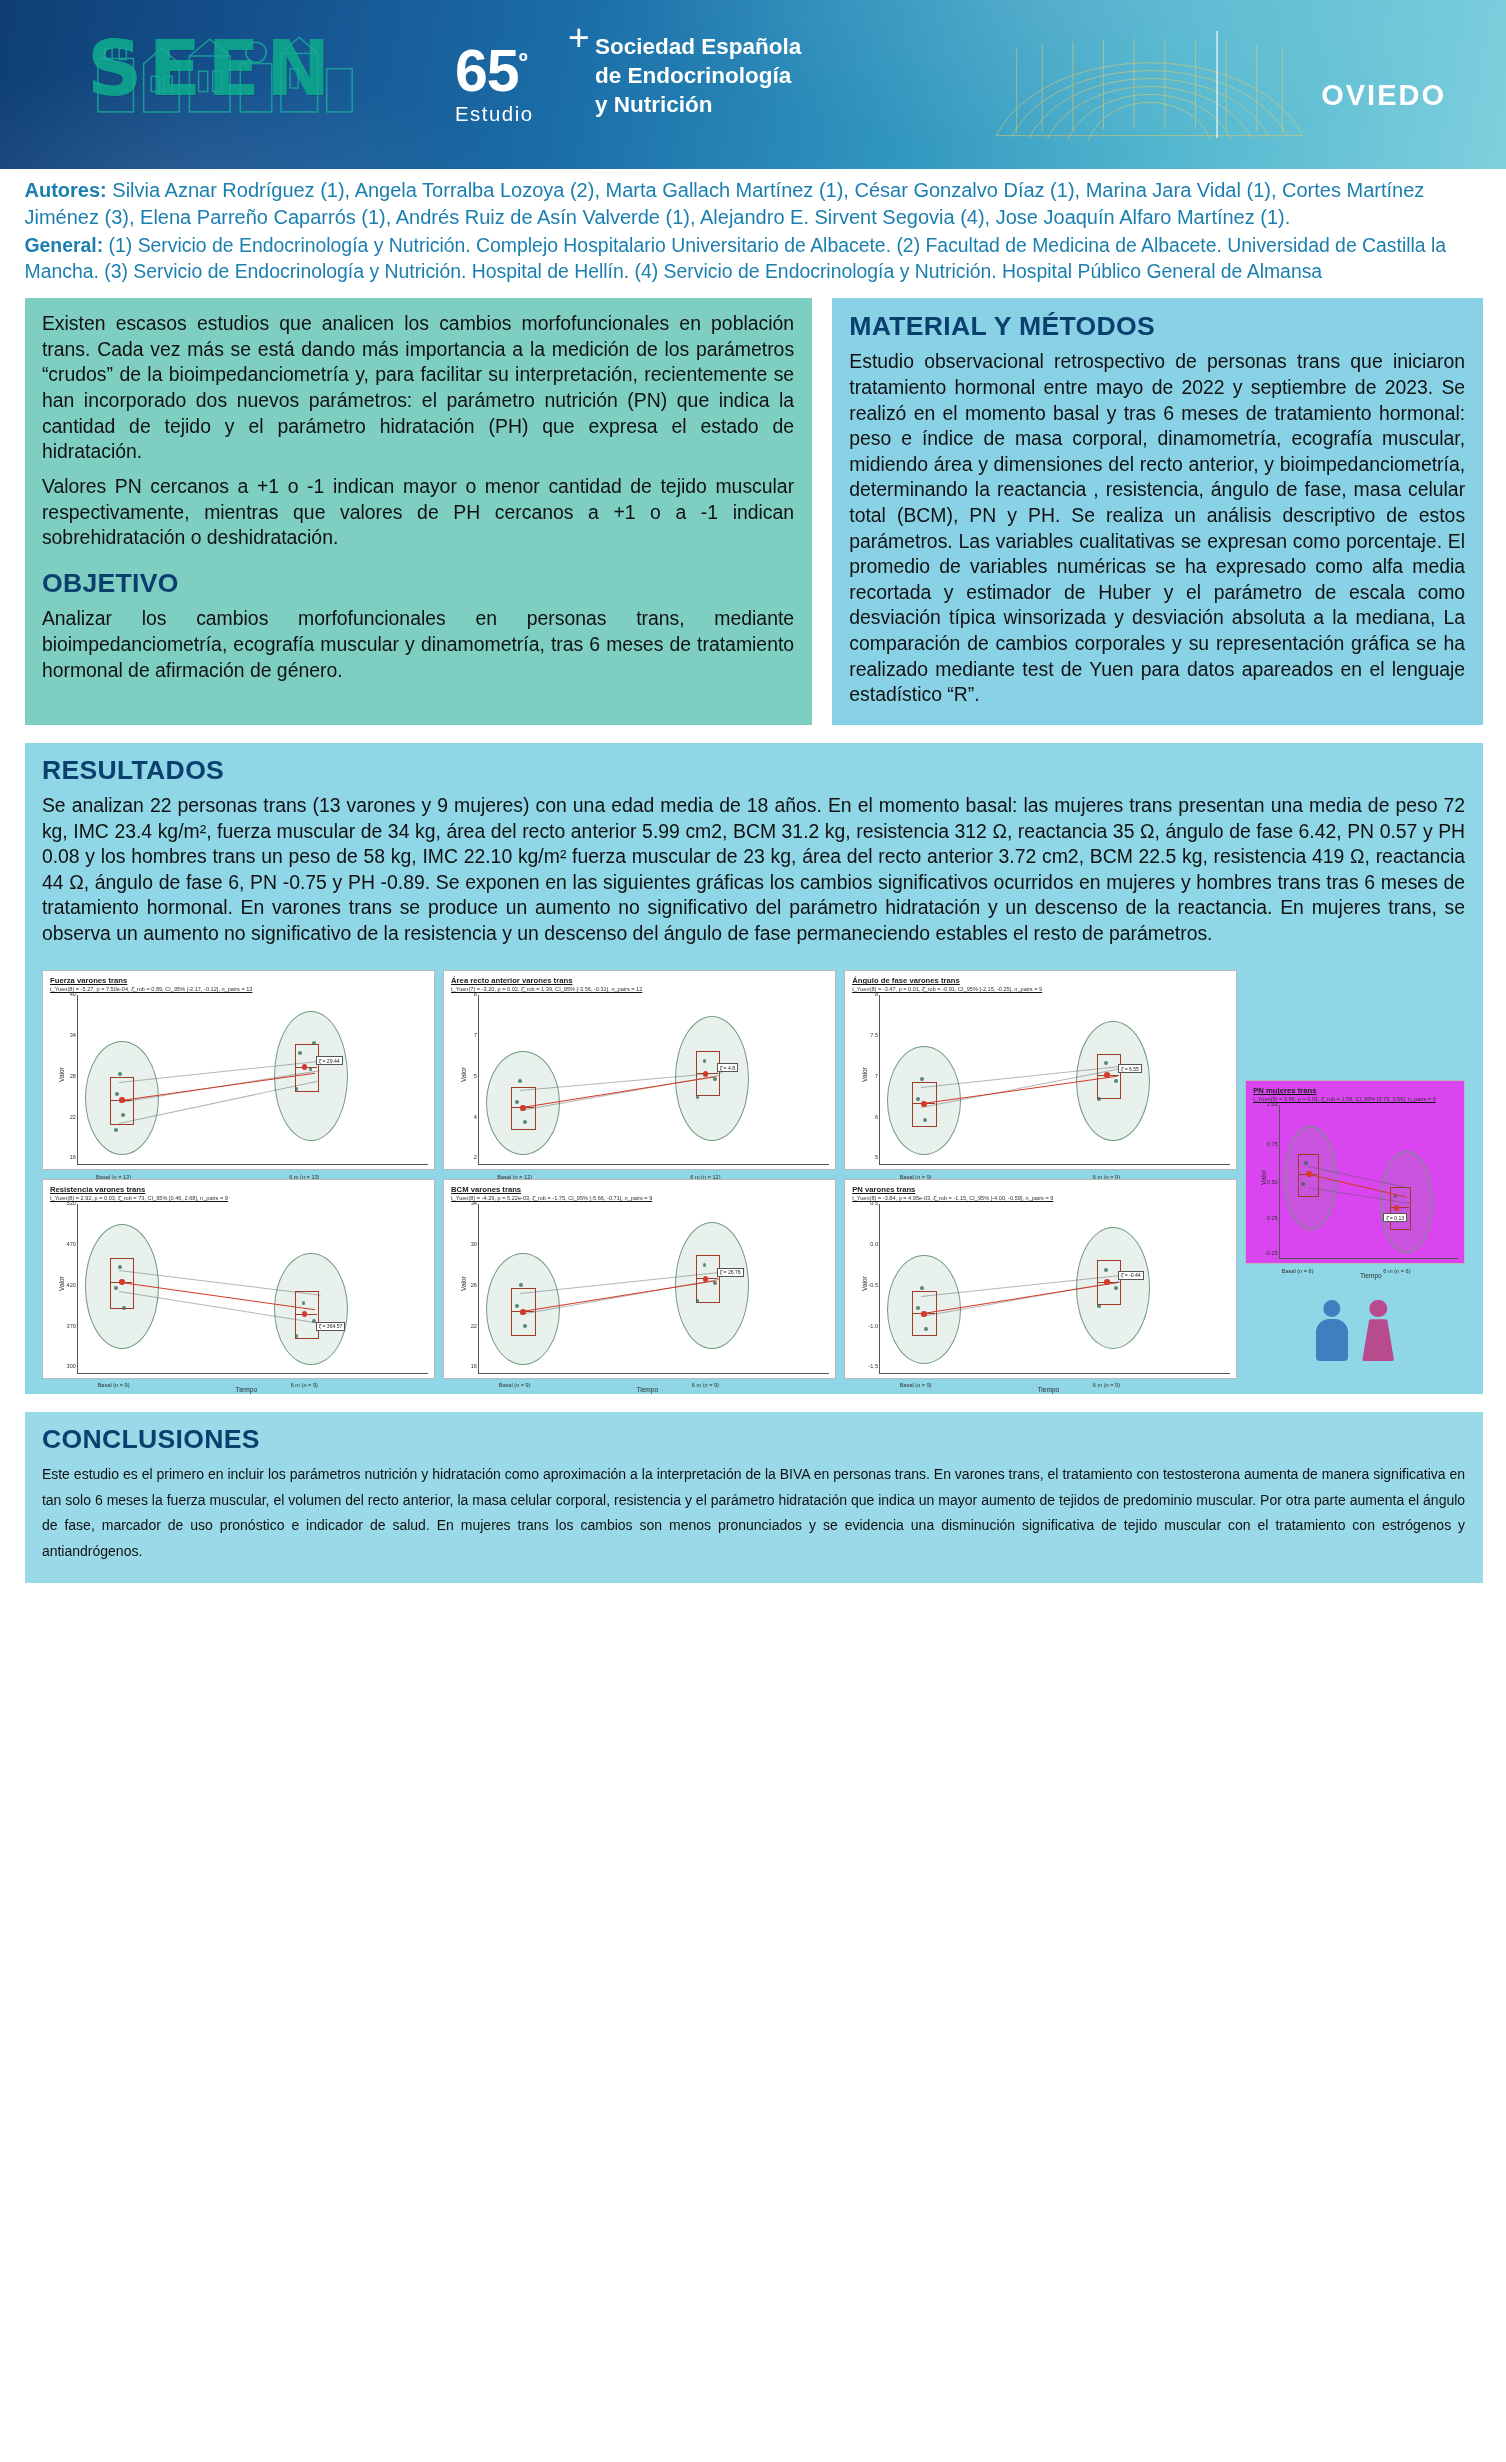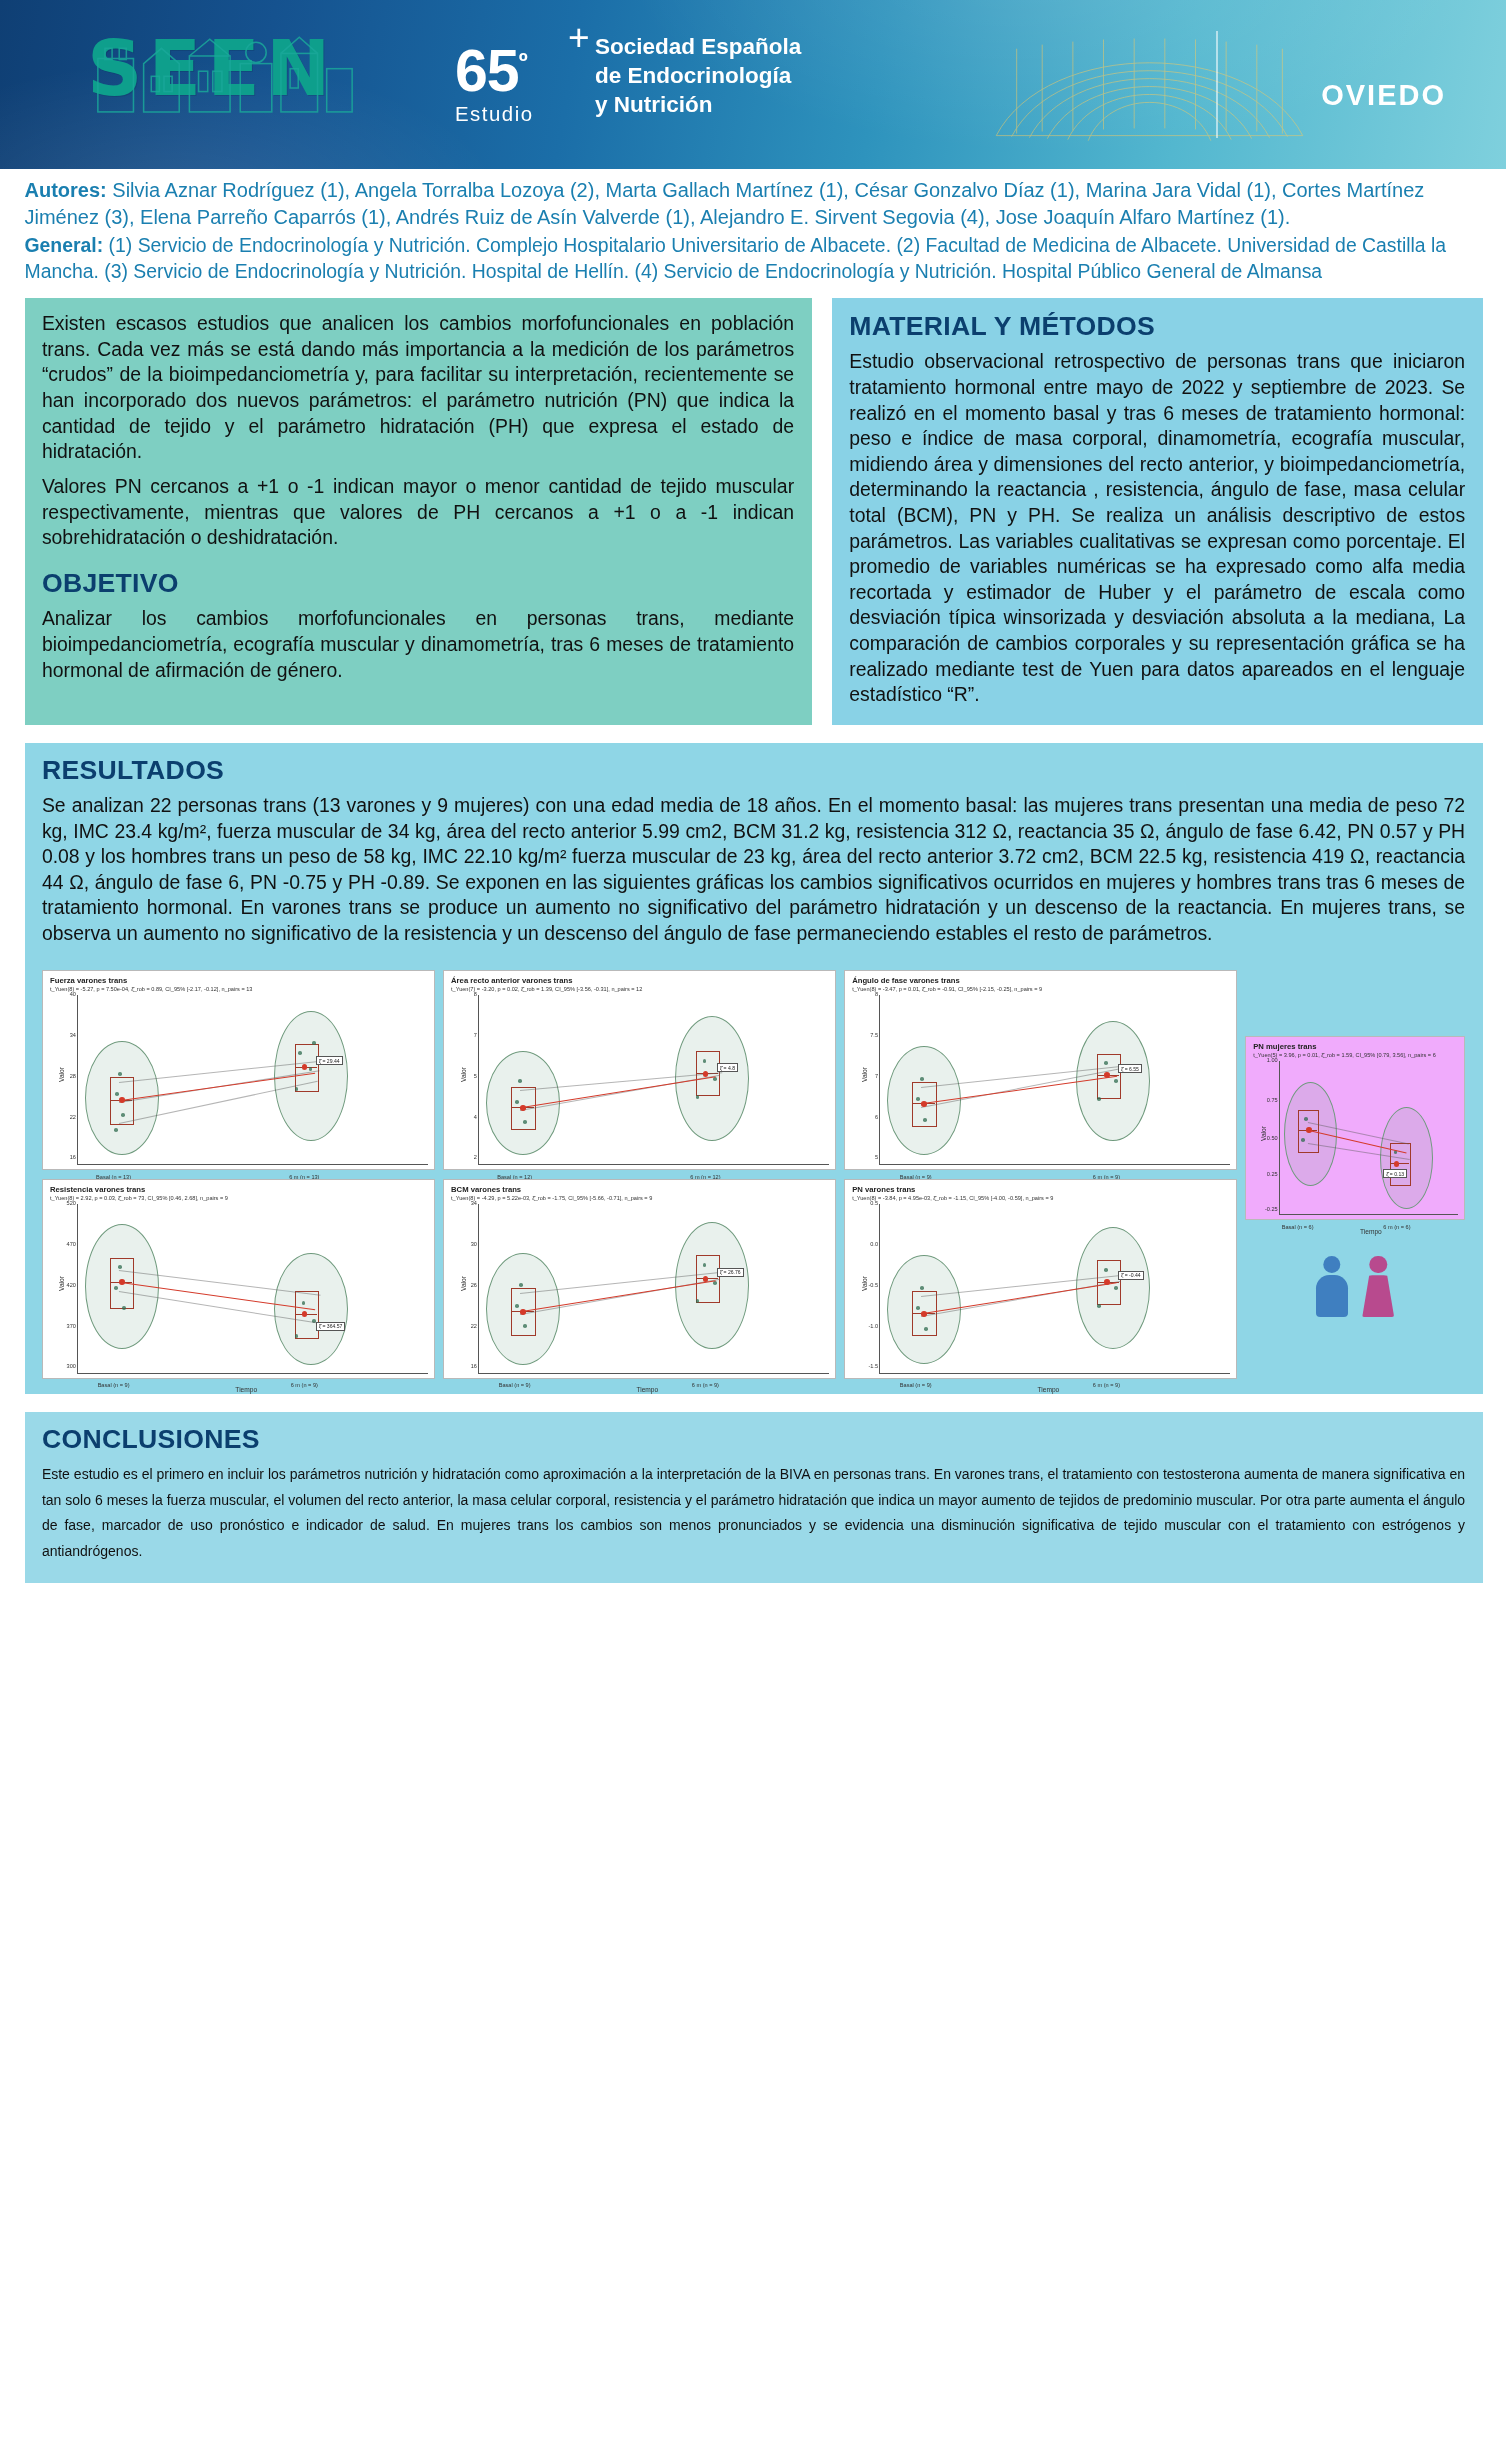--- a/index.html
+++ b/index.html
@@ -147,20 +147,21 @@
   sup{font-size:.62em;}
 
   
   .figures{
     background:#8fd6e6;
     padding:9.2px 17.4px 15.3px 17.4px;
   }
   .fig-grid{
     display:flex;
     gap:8.2px;
+    text-decoration:underline;
   }
   .fig-col-main{
     flex:1;
     display:flex;
     flex-direction:column;
     gap:8.2px;
   }
   .fig-row{
     display:flex;
     gap:8.2px;
@@ -232,22 +233,22 @@
   .annot{
     position:absolute;font-size:5.1px;border:0.5px solid #555;background:#fff;padding:0.5px 2px;color:#222;
   }
   .fig-side{
     width:220px;
     display:flex;
     flex-direction:column;
     gap:8.2px;
   }
   .pn-fig{
-    background:#f0abfc;border:0.5px solid #b9b9b9;box-sizing:border-box;padding:5.1px 6.1px 4.1px 6.1px;
-    margin-top:66px;
+    background:#d946ef;border:0.5px solid #b9b9b9;box-sizing:border-box;padding:5.1px 6.1px 4.1px 6.1px;
+    margin-top:110px;
   }
   .icons-pair{
     display:flex;align-items:flex-end;justify-content:center;gap:8.2px;height:77px;margin-top:11.2px;
   }
   .icon-person{
     width:38px;height:61px;position:relative;
   }
   .icon-person .head{
     position:absolute;left:50%;top:0;transform:translateX(-50%);
     width:17.4px;height:17.4px;border-radius:50%;

